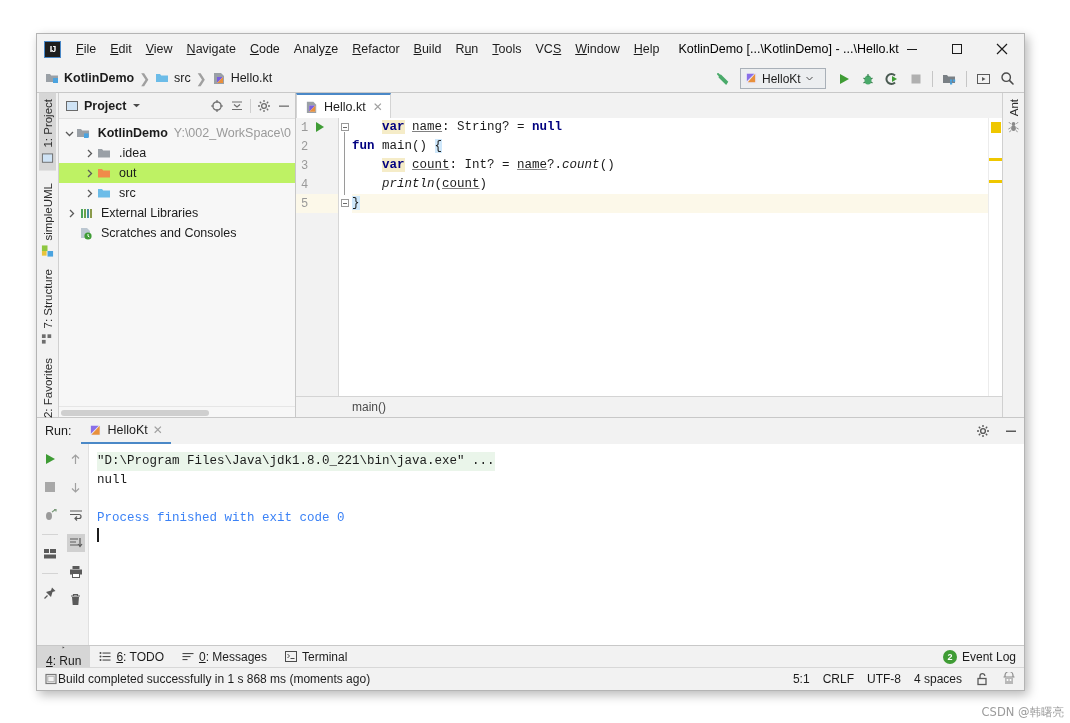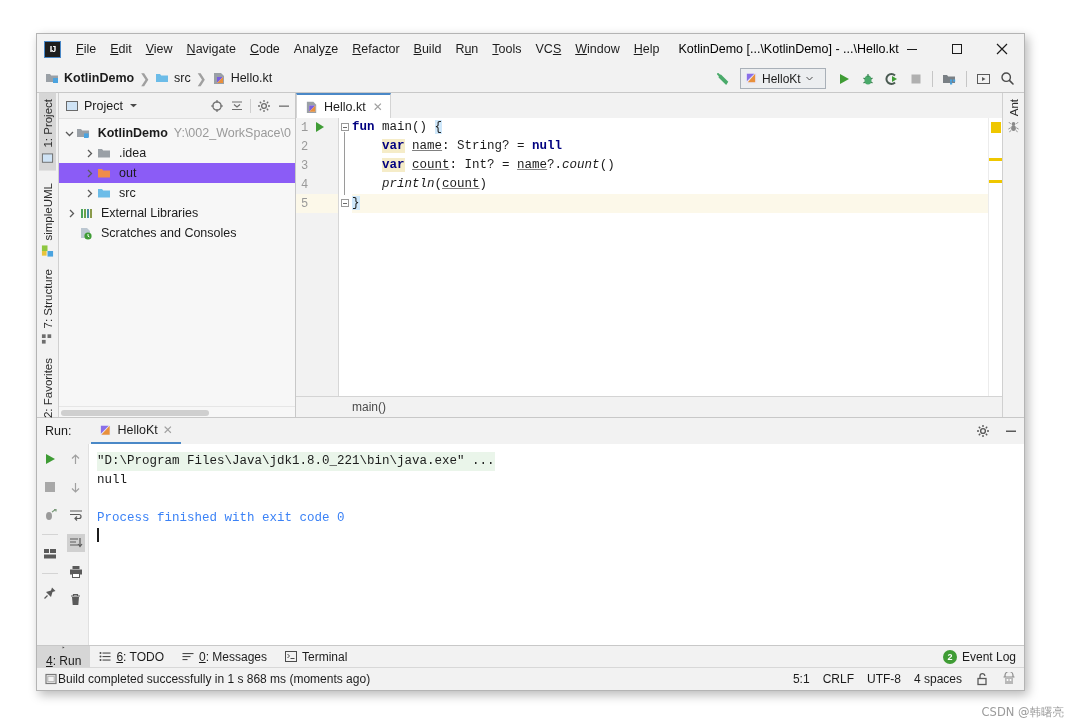--- a/index.html
+++ b/index.html
@@ -87,28 +87,28 @@
   .vtab.sel { background: #d6d6d6; }
   .vicon { width: 13px; height: 13px; }
 
   
   .toolwin {
     width: 237px; background: #f7f7f7; display: flex; flex-direction: column;
     border-right: 1px solid #c8c8c8;
   }
   .tw-header {
     height: 26px; display: flex; align-items: center; background: #f2f2f2;
-    padding-left: 6px; position: relative; border-bottom: 1px solid #e0e0e0;
+    padding-left: 6px; position: relative; border-bottom: 1px solid #e0e0e0; font-weight: bold;
   }
   .tw-title { font-size: 12.5px; color: #1c1c1c; margin-left: 5px; }
   .tw-hicons { position: absolute; right: 4px; display: flex; align-items: center; gap: 6px; }
 
   .tree { flex: 1; overflow: hidden; padding-top: 4px; font-size: 12.5px; color: #1c1c1c; }
   .trow { height: 20px; display: flex; align-items: center; white-space: nowrap; padding-right: 4px; }
-  .trow.hl { background: #8b5cf6; }
+  .trow.hl { background: #bef264; }
   .arrow { width: 16px; display: flex; justify-content: center; align-items: center; color: #6e6e6e; font-size: 9px; }
   .tlabel { margin-left: 3px; }
   .tlabel.bold { font-weight: bold; }
   .tpath { color: #9a9a9a; margin-left: 6px; }
 
   .tw-hscroll {
     height: 11px; background: #f7f7f7; border-top: 1px solid #e6e6e6; position: relative;
   }
   .tw-hscroll .thumb { position: absolute; left: 2px; top: 3px; width: 148px; height: 6px; background: #cfcfcf; border-radius: 3px; }
 
@@ -155,21 +155,21 @@
 
   .breadcrumb-bar {
     height: 21px; background: #f2f2f2; border-top: 1px solid #d4d4d4;
     display: flex; align-items: center; padding-left: 56px;
     font-size: 12px; color: #4b4b4b;
   }
 
   
   .runwin { height: 228px; background: #f2f2f2; display: flex; flex-direction: column; border-top: 1px solid #c8c8c8; }
   .run-header { height: 26px; display: flex; align-items: center; position: relative; background: #f2f2f2; padding-left: 8px; }
-  .run-label { font-size: 12.5px; color: #1c1c1c; margin-right: 20px; }
+  .run-label { font-size: 12.5px; color: #1c1c1c; margin-right: 10px; }
   .run-tab {
     height: 26px; display: flex; align-items: center; gap: 5px; padding: 0 8px;
     font-size: 12.5px; color: #1c1c1c; border-bottom: 2px solid #4a88c7;
   }
   .run-tab .x { color: #a0a0a0; font-size: 12px; }
   .run-hicons { position: absolute; right: 6px; display: flex; align-items: center; gap: 14px; }
 
   .run-body { flex: 1; display: flex; min-height: 0; background: #fff; }
   .run-tools { width: 26px; background: #f2f2f2; display: flex; flex-direction: column; align-items: center; padding-top: 6px; gap: 10px; }
   .run-tools2 { width: 26px; background: #f2f2f2; display: flex; flex-direction: column; align-items: center; padding-top: 6px; gap: 10px; border-right: 1px solid #e0e0e0; }
@@ -556,22 +556,22 @@
               </div>
           </div>
 
           <div class="foldcol">
             <div class="foldmark" style="top:5px"></div>
             <div class="foldline" style="top:14px;height:63px"></div>
             <div class="foldmark" style="top:81px"></div>
           </div>
 
           <div class="code">
+            <div class="cline">    <span class="kwb">var</span> <span class="ident-u">name</span>: String? = <span class="kw">null</span></div>
             <div class="cline"><span class="kw">fun</span> main() <span class="brace-hl">{</span></div>
-            <div class="cline">    <span class="kwb">var</span> <span class="ident-u">name</span>: String? = <span class="kw">null</span></div>
             <div class="cline">    <span class="kwb">var</span> <span class="ident-u">count</span>: Int? = <span class="ident-u">name</span>?.<span class="italic">count</span>()</div>
             <div class="cline">    <span class="italic">println</span>(<span class="ident-u">count</span>)</div>
             <div class="cline cur"><span class="brace-hl">}</span></div>
           </div>
 
           <div class="markstrip">
             <div class="mark" style="left:2px;top:4px;width:10px;height:11px"></div>
             <div class="mark" style="left:0px;top:40px;width:14px;height:2.5px"></div>
             <div class="mark" style="left:0px;top:62px;width:14px;height:2.5px"></div>
           </div>

